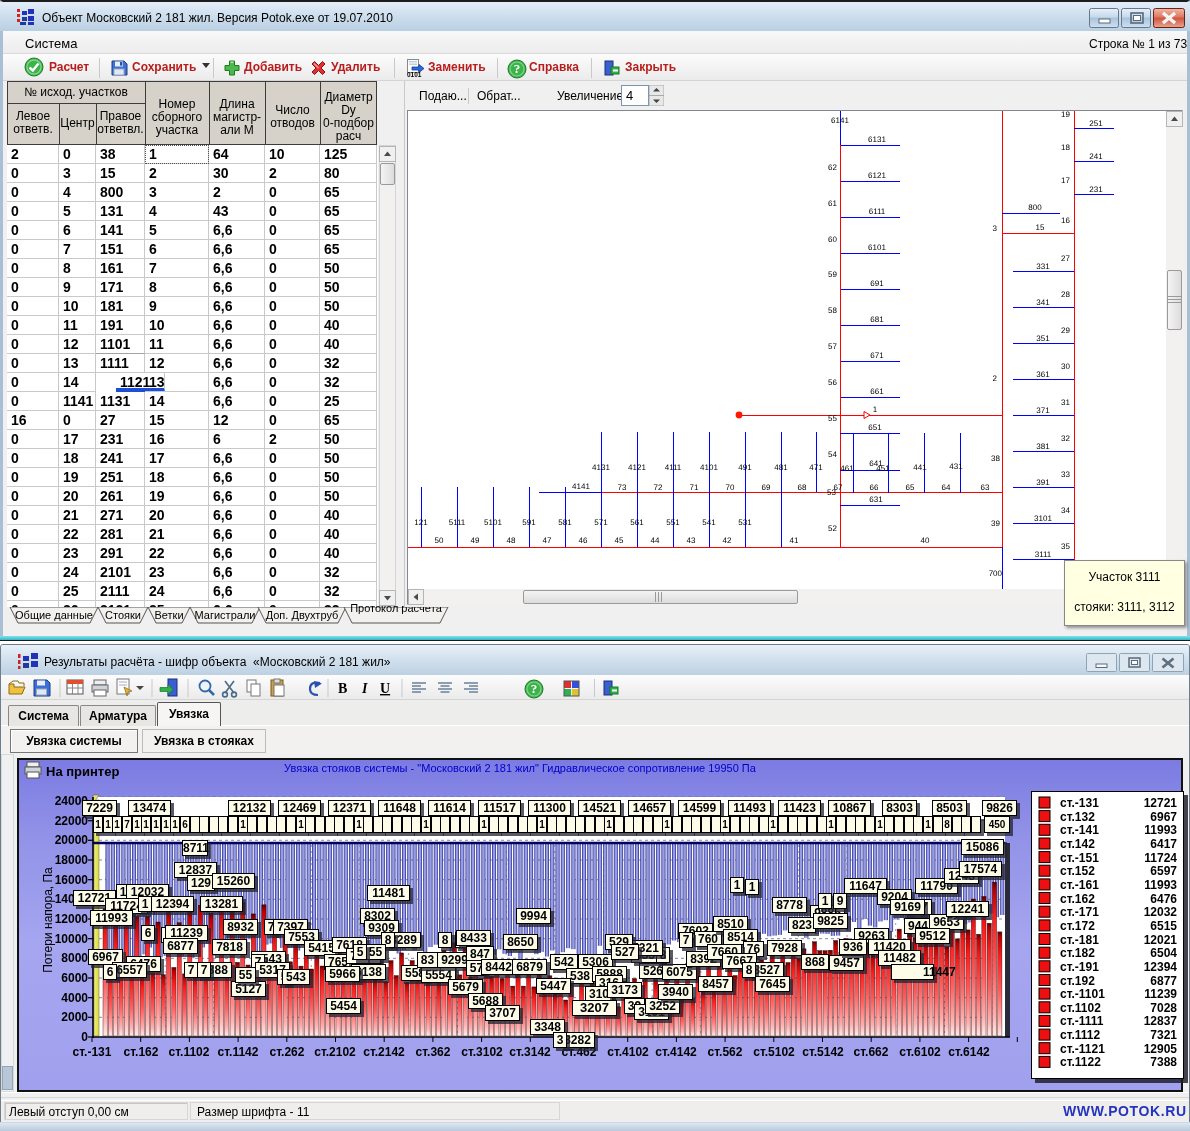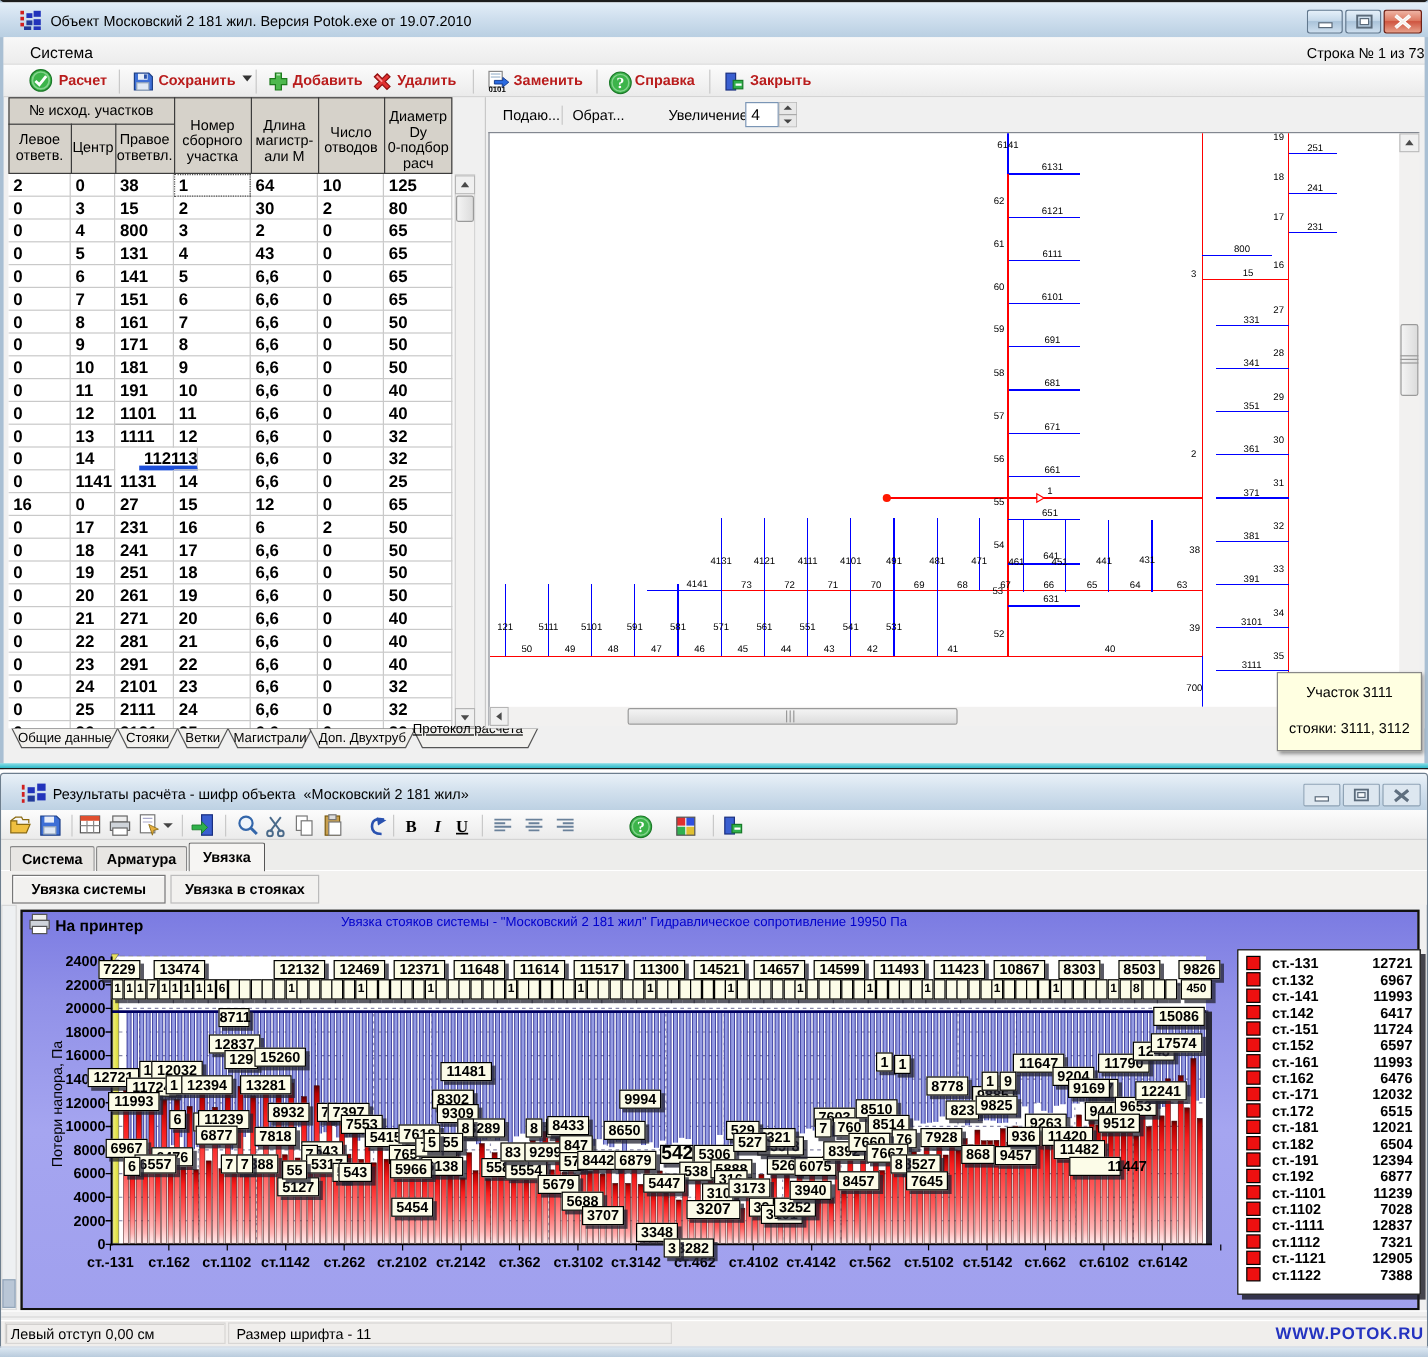--- a/index.html
+++ b/index.html
@@ -313,21 +313,21 @@
     <path d="M148 0 L190 0 L182 16 L156 16 Z" fill="#f2f1ee" stroke="#555" stroke-width="1"></path>
     <path d="M190 0 L260 0 L252 16 L198 16 Z" fill="#f2f1ee" stroke="#555" stroke-width="1"></path>
     <path d="M258 0 L346 0 L338 16 L266 16 Z" fill="#f2f1ee" stroke="#555" stroke-width="1"></path>
     <path d="M344 0 L448 0 L440 16 L352 16 Z" fill="#f2f1ee" stroke="#555" stroke-width="1"></path>
   </svg>
 <div class="abs" style="left:10px;top:609px;width:88px;text-align:center;font-size:11px;white-space:nowrap;">Общие данные</div>
 <div class="abs" style="left:98px;top:609px;width:50px;text-align:center;font-size:11px;white-space:nowrap;">Стояки</div>
 <div class="abs" style="left:148px;top:609px;width:42px;text-align:center;font-size:11px;white-space:nowrap;">Ветки</div>
 <div class="abs" style="left:190px;top:609px;width:70px;text-align:center;font-size:11px;white-space:nowrap;">Магистрали</div>
 <div class="abs" style="left:258px;top:609px;width:88px;text-align:center;font-size:11px;white-space:nowrap;">Доп. Двухтруб</div>
-<div class="abs" style="left:344px;top:602px;width:104px;text-align:left;font-size:11px;white-space:nowrap;text-decoration:underline;">Протокол расчёта</div>
+<div class="abs" style="left:344px;top:602px;width:104px;text-align:center;font-size:11px;white-space:nowrap;">Протокол расчёта</div>
 <div class="abs" style="left:404px;top:81px;width:783px;height:526px;background:#f0f0f0;border-left:1px solid #c8c8c8;"></div>
 <div class="abs" style="left:419px;top:89px;font-size:12px;">Подаю...</div>
 <div class="abs sep" style="left:468px;top:88px;height:16px;"></div>
 <div class="abs" style="left:477px;top:89px;font-size:12px;">Обрат...</div>
 <div class="abs" style="left:557px;top:89px;font-size:12px;">Увеличение</div>
 <div class="abs" style="left:621px;top:85px;width:28px;height:21px;background:#fff;border:1px solid #7a95b5;font-size:13px;padding:2px 0 0 4px;">4</div>
 <svg class="abs" style="left:649px;top:85px" width="15" height="21">
 <rect x="0" y="0" width="15" height="10.5" fill="#e8e8e8" stroke="#aaa" stroke-width="1"></rect>
 <rect x="0" y="10.5" width="15" height="10.5" fill="#e8e8e8" stroke="#aaa" stroke-width="1"></rect>
 <polygon points="4,6.5 11,6.5 7.5,3" fill="#444"></polygon>
@@ -1294,21 +1294,21 @@
 <div class="lblbox" style="left:512px;top:959px;width:35px;height:16px;font-size:12px;line-height:14px;">6879</div>
 <div class="lblbox" style="left:503px;top:934px;width:35px;height:16px;font-size:12px;line-height:14px;">8650</div>
 <div class="lblbox" style="left:516px;top:908px;width:35px;height:16px;font-size:12px;line-height:14px;">9994</div>
 <div class="lblbox" style="left:448px;top:979px;width:35px;height:16px;font-size:12px;line-height:14px;">5679</div>
 <div class="lblbox" style="left:468px;top:993px;width:35px;height:16px;font-size:12px;line-height:14px;">5688</div>
 <div class="lblbox" style="left:485px;top:1005px;width:35px;height:16px;font-size:12px;line-height:14px;">3707</div>
 <div class="lblbox" style="left:326px;top:998px;width:35px;height:16px;font-size:12px;line-height:14px;">5454</div>
 <div class="lblbox" style="left:530px;top:1019px;width:35px;height:16px;font-size:12px;line-height:14px;">3348</div>
 <div class="lblbox" style="left:560px;top:1032px;width:35px;height:16px;font-size:12px;line-height:14px;">3282</div>
 <div class="lblbox" style="left:553px;top:1032px;width:14px;height:16px;font-size:12px;line-height:14px;">3</div>
-<div class="lblbox" style="left:550px;top:954px;width:28px;height:16px;font-size:16px;line-height:14px;">542</div>
+<div class="lblbox" style="left:550px;top:954px;width:28px;height:16px;font-size:12px;line-height:14px;">542</div>
 <div class="lblbox" style="left:578px;top:954px;width:35px;height:16px;font-size:12px;line-height:14px;">5306</div>
 <div class="lblbox" style="left:566px;top:968px;width:28px;height:16px;font-size:12px;line-height:14px;">538</div>
 <div class="lblbox" style="left:592px;top:966px;width:35px;height:16px;font-size:12px;line-height:14px;">5888</div>
 <div class="lblbox" style="left:536px;top:978px;width:35px;height:16px;font-size:12px;line-height:14px;">5447</div>
 <div class="lblbox" style="left:595px;top:975px;width:28px;height:16px;font-size:12px;line-height:14px;">316</div>
 <div class="lblbox" style="left:585px;top:986px;width:28px;height:16px;font-size:12px;line-height:14px;">310</div>
 <div class="lblbox" style="left:607px;top:982px;width:35px;height:16px;font-size:12px;line-height:14px;">3173</div>
 <div class="lblbox" style="left:572px;top:1000px;width:45px;height:16px;font-size:13px;line-height:14px;">3207</div>
 <div class="lblbox" style="left:624px;top:998px;width:21px;height:16px;font-size:12px;line-height:14px;">39</div>
 <div class="lblbox" style="left:634px;top:1004px;width:35px;height:16px;font-size:12px;line-height:14px;">3101</div>

